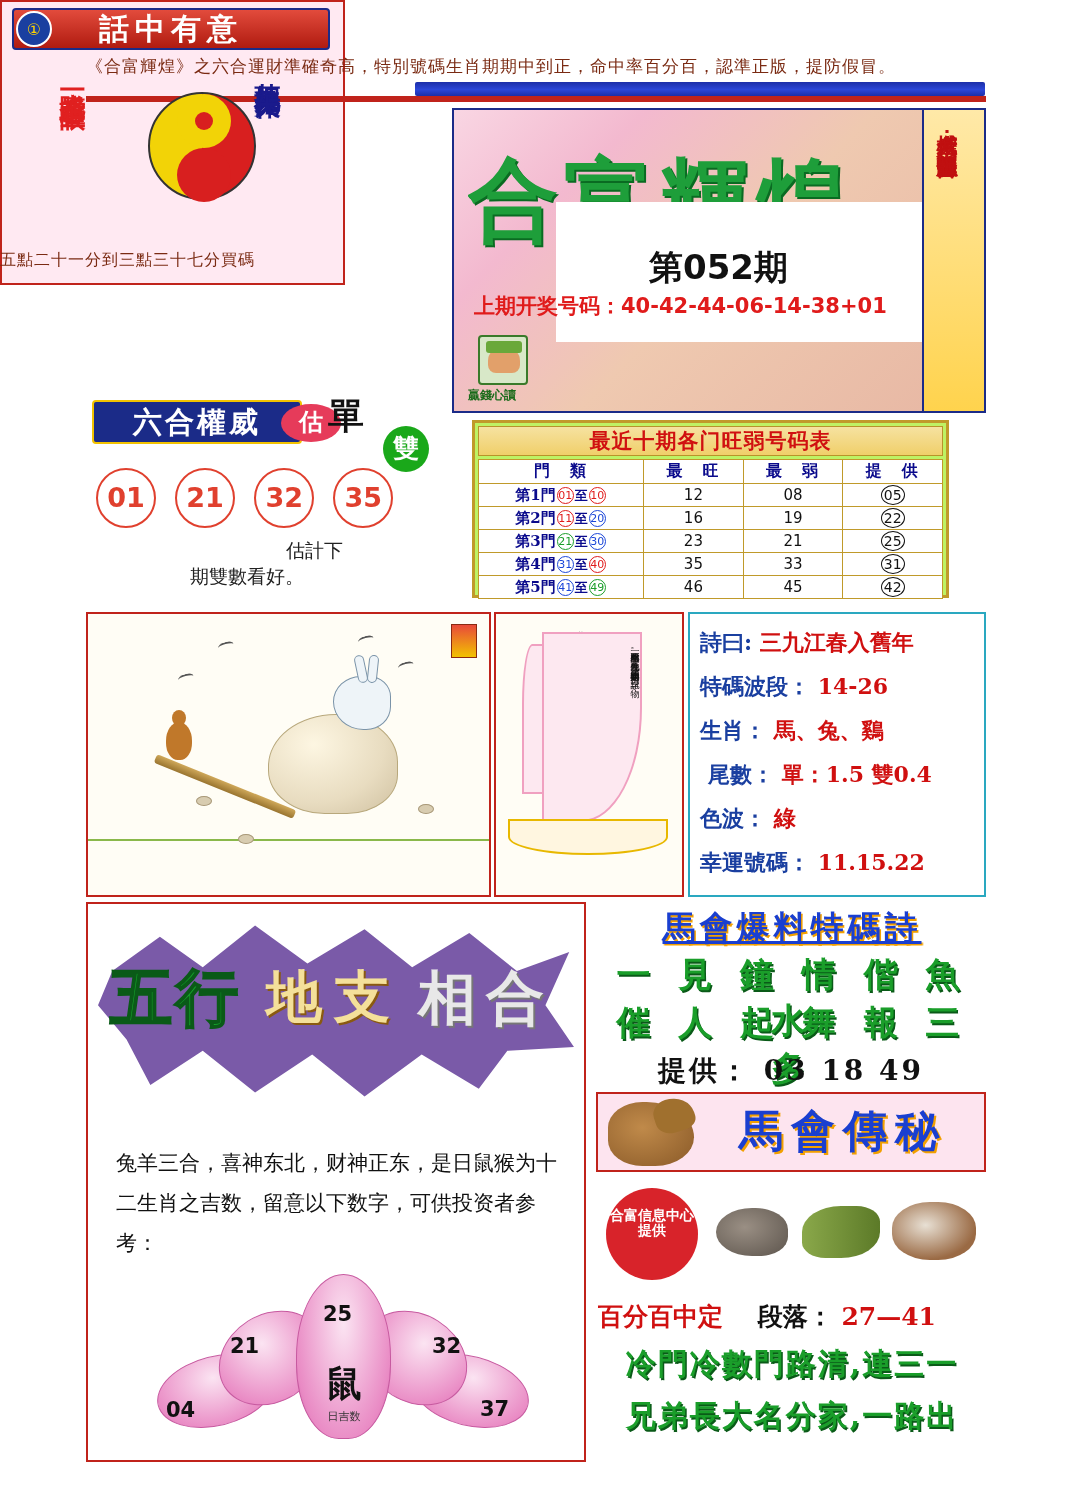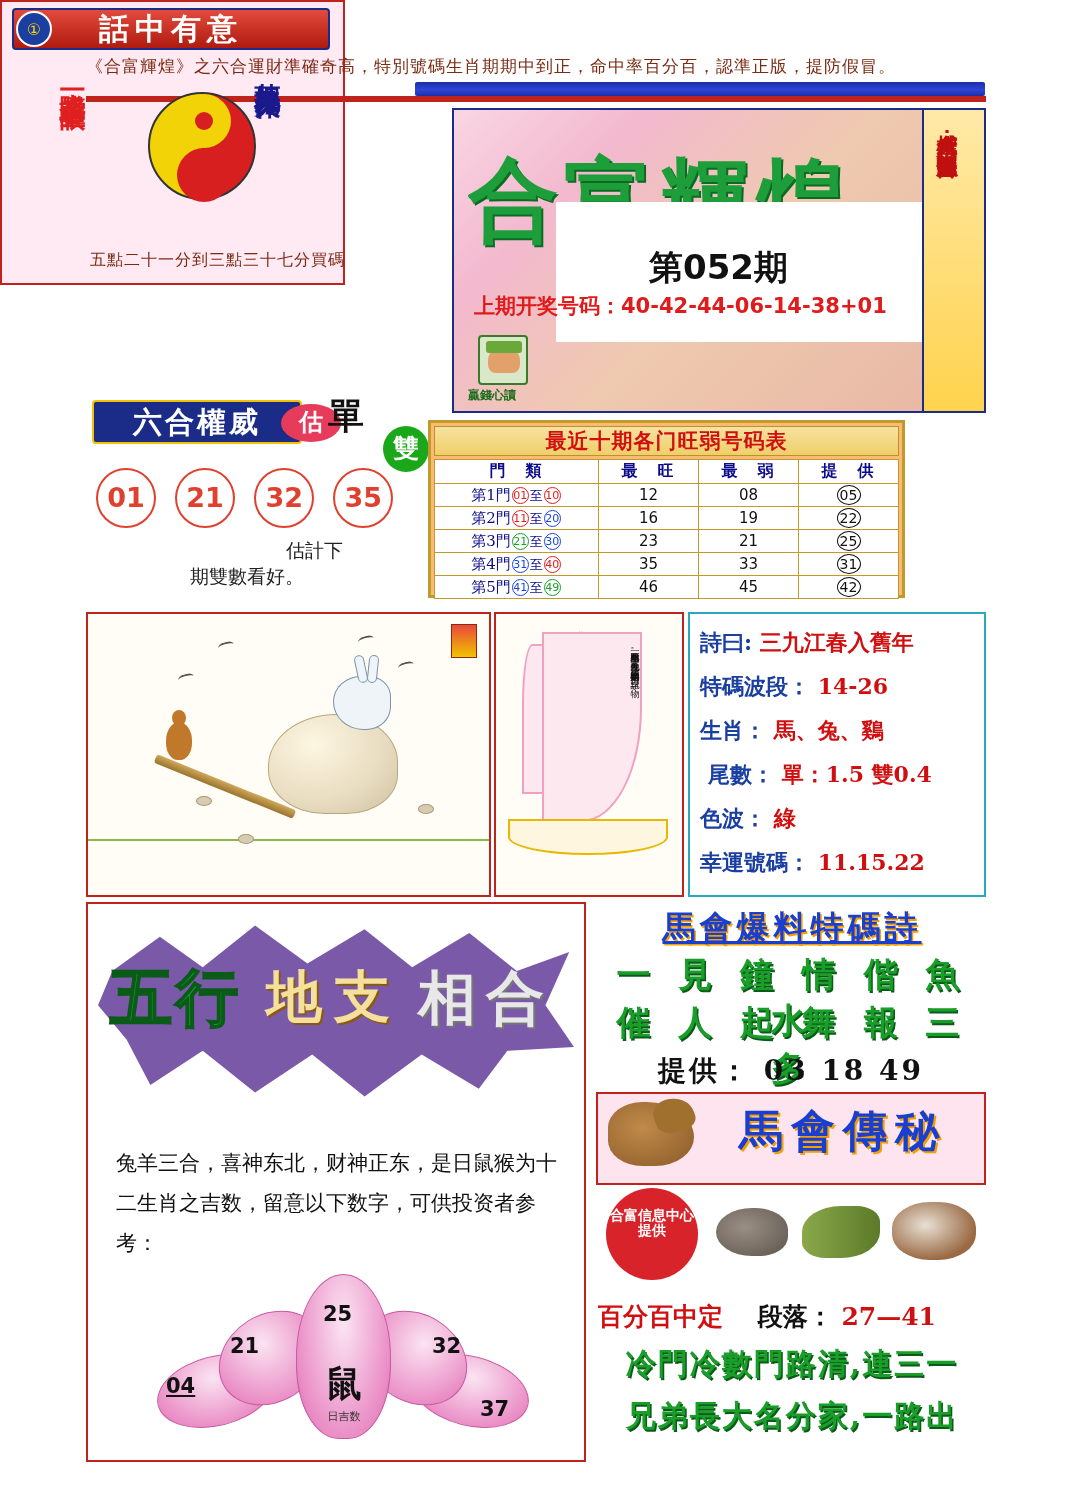--- a/index.html
+++ b/index.html
@@ -88,21 +88,21 @@
   .hzyy-left {
     position: absolute; left: 60px; top: 72px;
     font-size: 26px; color: #e02020; line-height: 1.0; letter-spacing: 2px;
   }
   .hzyy-right {
     position: absolute; left: 255px; top: 62px;
     font-size: 26px; color: #1a1a8c; line-height: 1.0; letter-spacing: 2px;
   }
   .hzyy-foot {
     position: absolute; left: 0; top: 250px; width: 345px;
-    text-align: right; font-size: 16px; color: #7a2a12;
+    text-align: left; font-size: 16px; color: #7a2a12;
     font-family: "DejaVu Serif","Liberation Serif",serif;
     letter-spacing: 1px;
   }
 
   
   .nbgm {
     position: absolute; left: 86px; top: 396px; width: 345px; height: 200px;
     background: #fff;
   }
   .nbgm-title {
@@ -204,22 +204,22 @@
     background: #6aa83a; border-radius: 3px;
   }
   .seal-label {
     position: absolute; left: 14px; top: 277px;
     font-size: 12px; color: #1a6b1a; font-weight: bold; white-space: nowrap;
     font-family: "DejaVu Serif","Liberation Serif",serif;
   }
 
   
   .tbl-wrap {
-    position: absolute; left: 428px; top: 420px; width: 477px; height: 178px;
-    border: 3px solid #c09a2a; background: #fdba74;
+    position: absolute; left: 472px; top: 420px; width: 477px; height: 178px;
+    border: 3px solid #c09a2a; background: #bef264;
   }
   .tbl-title {
     height: 30px; margin: 3px; background: linear-gradient(to bottom,#f6e2a0,#f0cf6a);
     border: 1px solid #b8932a; text-align: center;
     font-family: "DejaVu Serif","Liberation Serif",serif;
     font-weight: bold; font-size: 21px; color: #d01010; line-height: 28px;
     letter-spacing: 1px;
   }
   table.mtbl {
     width: 465px; margin: 0 auto; border-collapse: collapse;
@@ -228,21 +228,21 @@
   table.mtbl th, table.mtbl td {
     border: 1px solid #c09a2a; height: 23px; text-align: center;
     font-size: 15px; color: #111;
   }
   table.mtbl th {
     background: #fff; color: #0a0a8c; font-weight: bold; font-size: 16px;
     font-family: "DejaVu Serif","Liberation Serif",serif;
     letter-spacing: 2px;
     margin-left: 16px;
   }
-  .men-cell { color: #0a0a8c; font-weight: normal; font-family: "DejaVu Serif","Liberation Serif",serif;}
+  .men-cell { color: #0a0a8c; font-weight: bold; font-family: "DejaVu Serif","Liberation Serif",serif;}
   .numcirc {
     display: inline-block; width: 17px; height: 17px; line-height: 15px;
     border-radius: 50%; border: 1px solid #666; font-size: 11px;
     text-align: center; vertical-align: middle; margin: 0 1px;
   }
   .c-red { color:#e01b1b; border-color:#e01b1b; }
   .c-blue{ color:#1b46d8; border-color:#1b46d8; }
   .c-green{color:#1a9e2a; border-color:#1a9e2a; }
   .prov {
     display:inline-block; width: 24px; height: 20px; line-height: 18px;
@@ -434,21 +434,21 @@
   }
   .poem1 { top: 952px; }
   .poem2 { top: 1000px; }
   .provide-line {
     position: absolute; left: 596px; top: 1052px; width: 390px;
     text-align: center; font-size: 28px; color: #111; font-weight: bold;
     font-family: "DejaVu Serif","Liberation Serif",serif;
     letter-spacing: 3px;
   }
   .mh-banner {
-    position: absolute; left: 596px; top: 1092px; width: 390px; height: 93px;
+    position: absolute; left: 596px; top: 1092px; width: 390px; height: 80px;
     border: 2px solid #c0231b; background: #fde4ef;
   }
   .horse {
     position: absolute; left: 10px; top: 8px; width: 86px; height: 64px;
     background: radial-gradient(ellipse at 40% 40%, #c08a4a, #8a5a28);
     border-radius: 40% 55% 45% 40%;
   }
   .horse-head {
     position: absolute; left: 46px; top: -4px; width: 40px; height: 34px;
     background: #a0702e; border-radius: 40% 60% 30% 40%;
@@ -666,21 +666,21 @@
     <div class="wx-body">兔羊三合，喜神东北，财神正东，是日鼠猴为十二生肖之吉数，留意以下数字，可供投资者参考：</div>
     <div class="lotus">
       <div class="petal petal-l2"></div>
       <div class="petal petal-r2"></div>
       <div class="petal petal-l1"></div>
       <div class="petal petal-r1"></div>
       <div class="petal petal-c"></div>
       <div class="lotus-num" style="left:175px;top:28px;">25</div>
       <div class="lotus-num" style="left:82px;top:60px;">21</div>
       <div class="lotus-num" style="left:284px;top:60px;">32</div>
-      <div class="lotus-num" style="left:18px;top:100px;text-decoration:underline;">04</div>
+      <div class="lotus-num" style="left:18px;top:124px;">04</div>
       <div class="lotus-num" style="left:332px;top:123px;">37</div>
       <div class="lotus-center">
         <div class="ch">鼠</div>
         <div class="sub">日吉数</div>
       </div>
     </div>
   </div>
 
   <div class="mh-title">馬會爆料特碼詩</div>
   <div class="poem poem2">催 人 起 舞 報 三 多</div>

